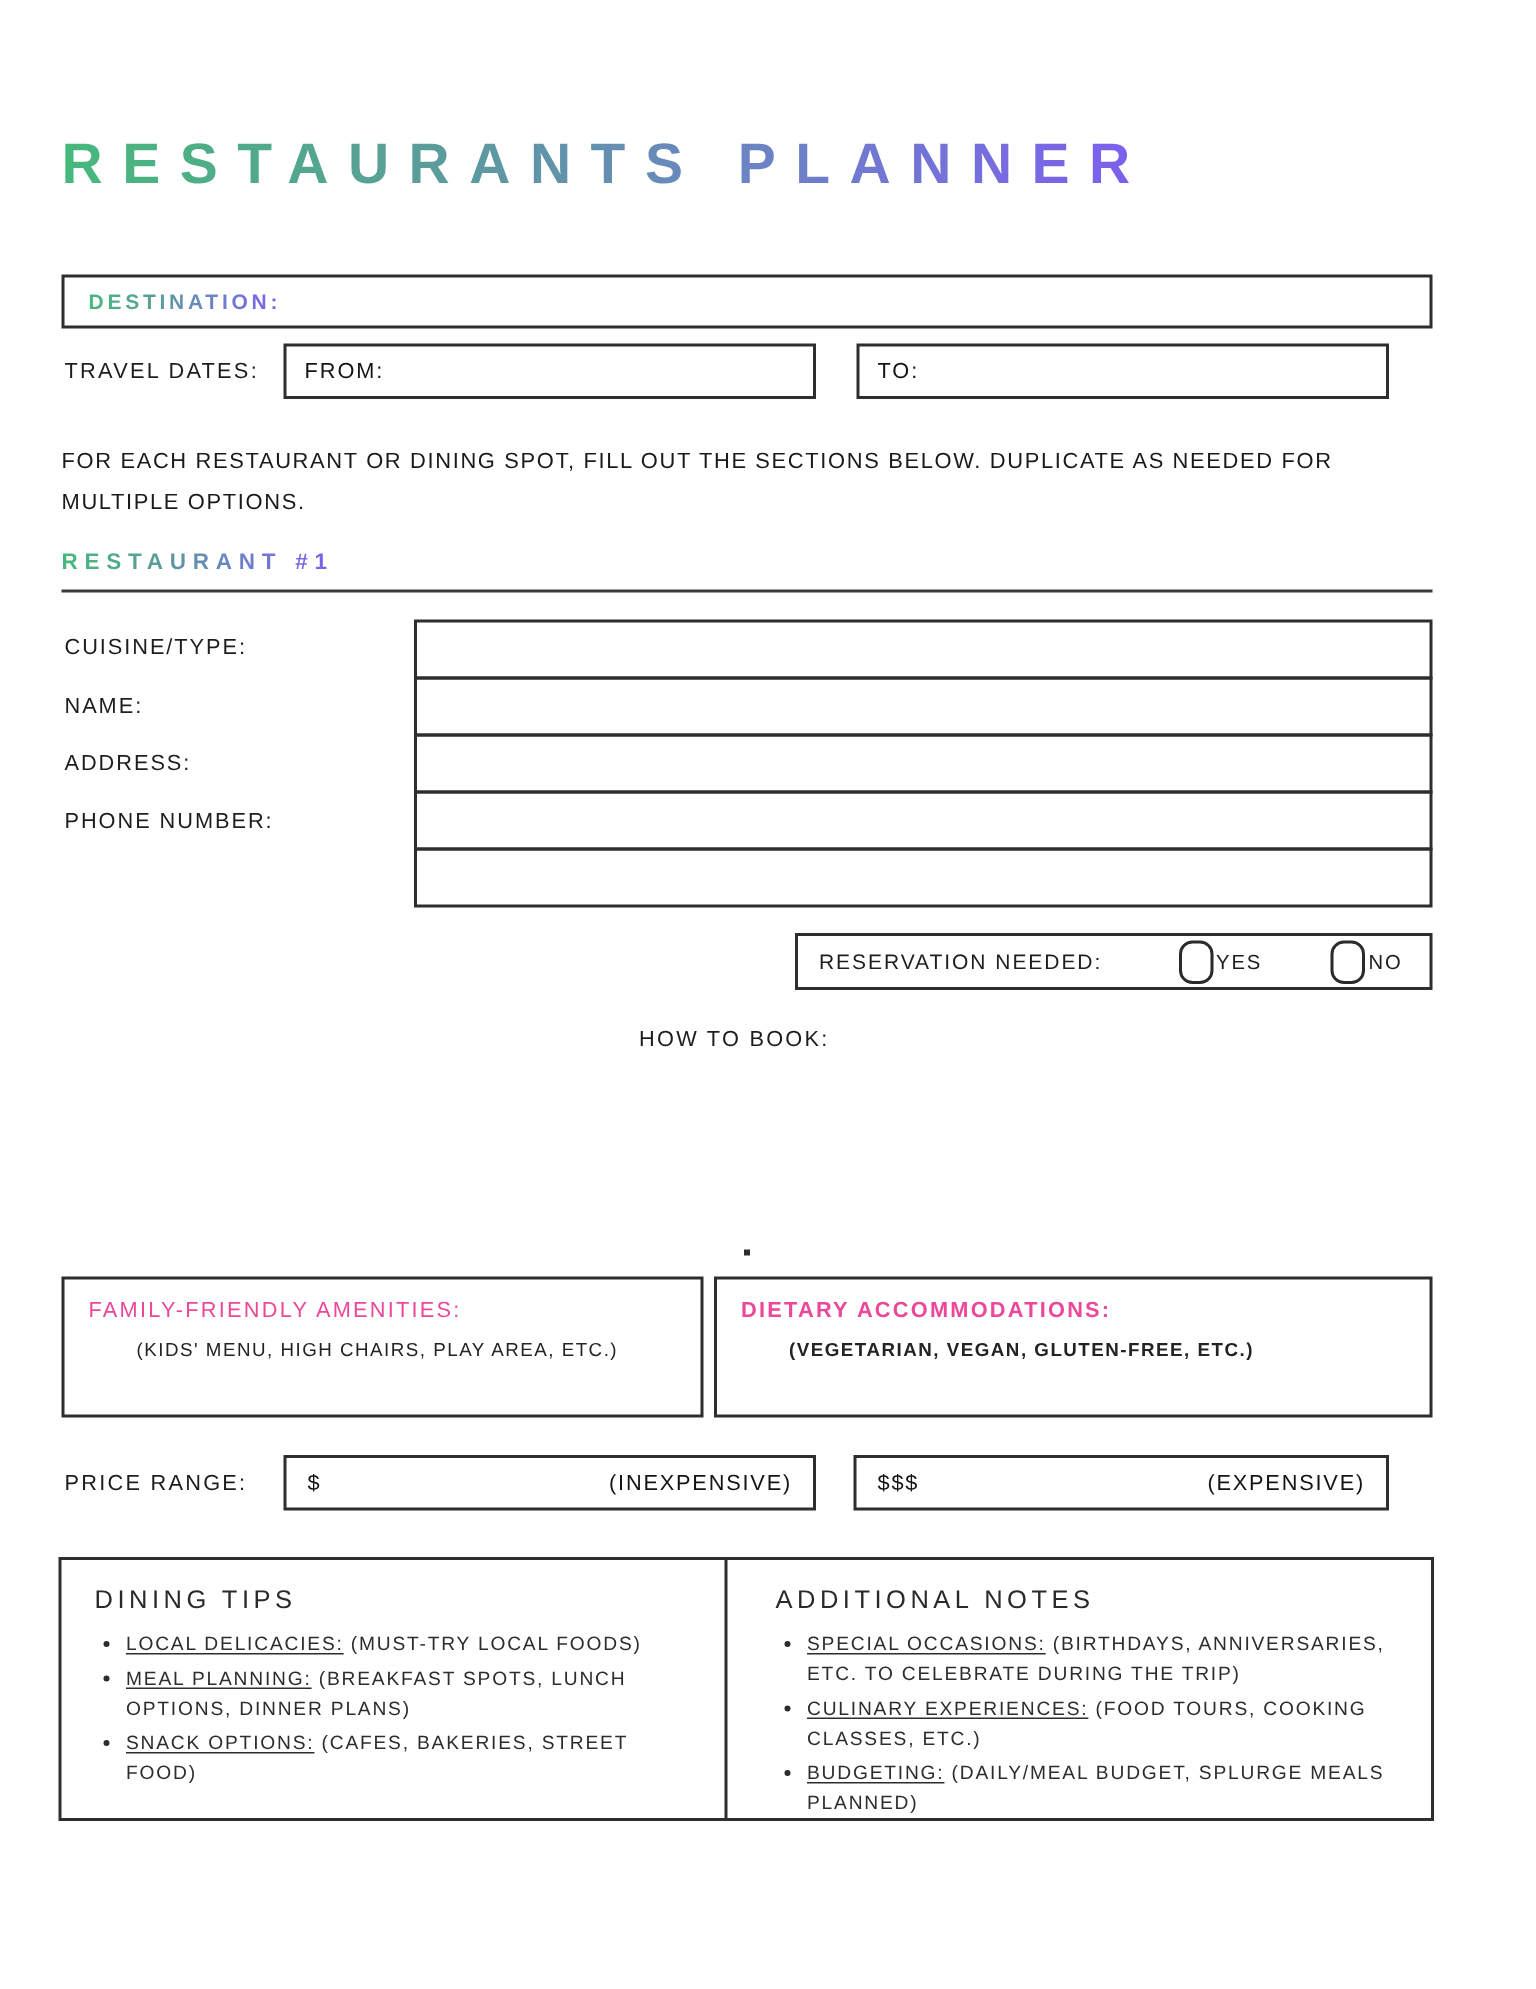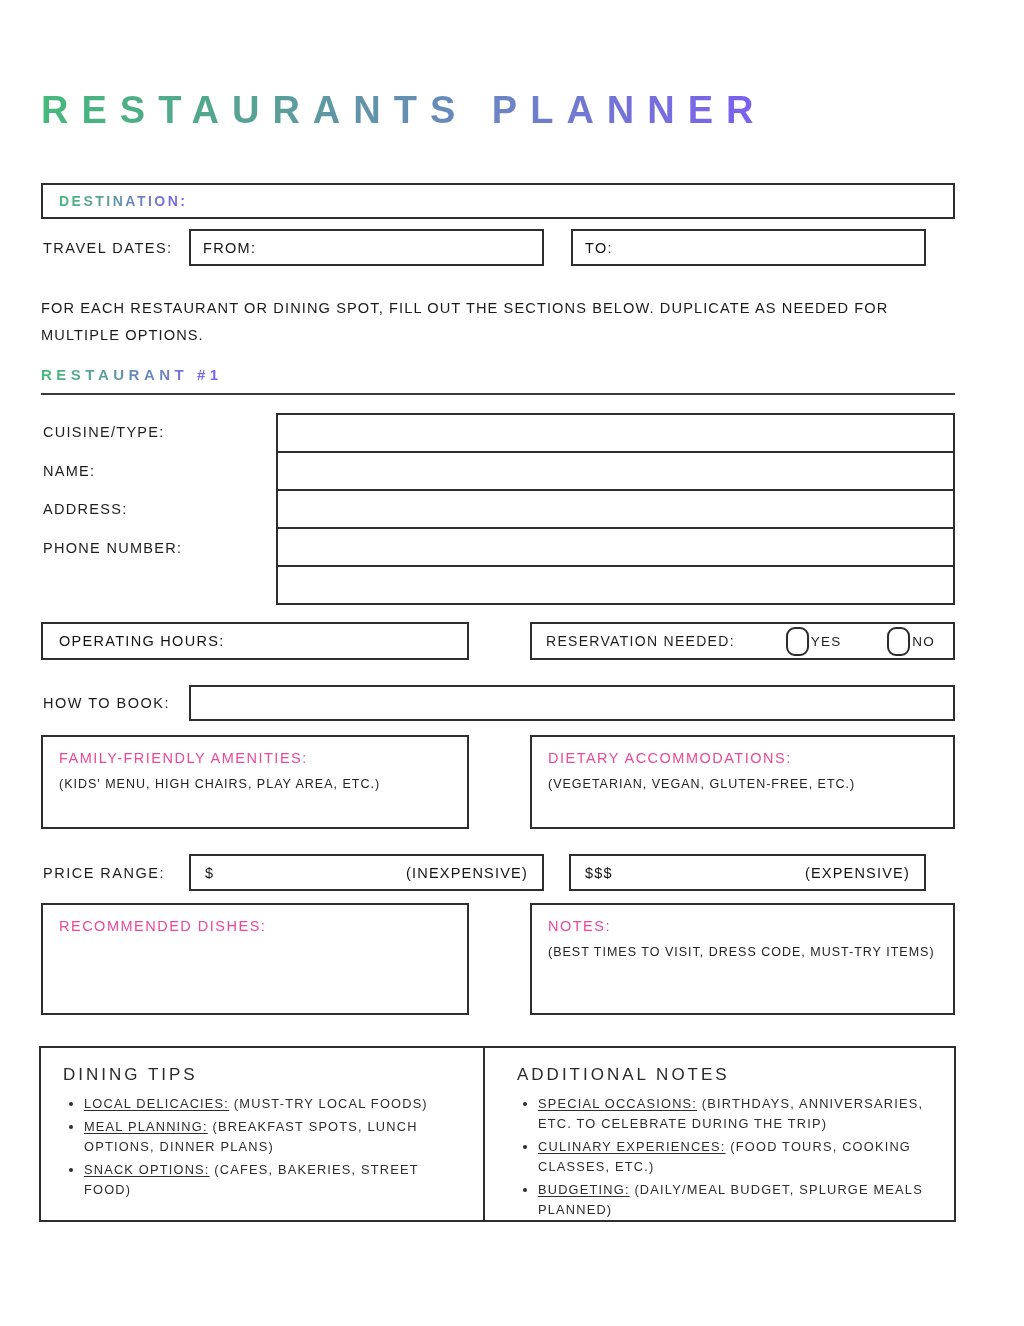--- a/index.html
+++ b/index.html
@@ -61,33 +61,33 @@
   .reserve-label { font-size: 14px; letter-spacing: 1.3px; }
   .radio-group { display: flex; align-items: center; }
   .radio-shape {
     width: 23px; height: 29px; border: 2px solid #2b2b2b; border-radius: 9px;
     background: #fff; display: inline-block;
   }
   .radio-text { font-size: 13.5px; letter-spacing: 1.2px; margin-left: 2px; }
   .spacer { flex: 1; }
   .radio-sep { width: 46px; }
 
-  .book-row { margin-top: 25px; display: flex; align-items: center; }
+  .book-row { margin-top: 25px; display: flex; align-items: center; flex-direction: column; }
   .book-label { width: 148px; flex: 0 0 148px; padding-left: 2px; }
   .book-box { flex: 1; height: 36px; }
 
   .pair-row { display: flex; }
   .pair-gap { flex: 1; }
   .info-box { padding: 13px 16px 0 16px; }
   .info-box-l { width: 428px; }
-  .info-box-r { width: 425px; }
+  .info-box-r { width: 479px; font-weight: bold; }
   .amen-row { margin-top: 14px; }
   .amen-row .info-box { height: 94px; }
   .info-title { font-size: 14.5px; letter-spacing: 1.5px; color: #ec4899; }
-  .info-sub { margin-top: 11px; font-size: 12.5px; letter-spacing: 1px; color: #232323; }
+  .info-sub { margin-top: 11px; font-size: 12.5px; letter-spacing: 1px; color: #232323; margin-left: 32px; }
 
   .price-row { margin-top: 25px; display: flex; align-items: center; }
   .price-label { width: 148px; flex: 0 0 148px; padding-left: 2px; }
   .price-box { height: 37px; display: flex; align-items: center; justify-content: space-between; padding: 0 14px; }
   .price-low { width: 355px; }
   .price-gapmid { width: 25px; }
   .price-high { width: 357px; }
   .price-sym, .price-txt { font-size: 14.5px; letter-spacing: 1.2px; color: #141414; }
 
   .dishes-row { margin-top: 12px; }
@@ -141,23 +141,20 @@
       <div class="field-cells">
         <div class="field-cell"></div>
         <div class="field-cell"></div>
         <div class="field-cell"></div>
         <div class="field-cell"></div>
         <div class="field-cell"></div>
       </div>
     </div>
 
     <div class="ophours-row">
-      <div class="box ophours-box">
-        <span class="inbox-label">OPERATING HOURS:</span>
-      </div>
       <div class="ophours-gap"></div>
       <div class="box reserve-box">
         <span class="reserve-label">RESERVATION NEEDED:</span>
         <span class="spacer"></span>
         <span class="radio-group">
           <span class="radio-shape"></span>
           <span class="radio-text">YES</span>
         </span>
         <span class="radio-sep"></span>
         <span class="radio-group">
@@ -190,30 +187,20 @@
         <span class="price-sym">$</span>
         <span class="price-txt">(INEXPENSIVE)</span>
       </div>
       <div class="price-gapmid"></div>
       <div class="box price-box price-high">
         <span class="price-sym">$$$</span>
         <span class="price-txt">(EXPENSIVE)</span>
       </div>
     </div>
 
-    <div class="pair-row dishes-row">
-      <div class="box info-box info-box-l">
-        <div class="info-title">RECOMMENDED DISHES:</div>
-      </div>
-      <div class="pair-gap"></div>
-      <div class="box info-box info-box-r">
-        <div class="info-title">NOTES:</div>
-        <div class="info-sub">(BEST TIMES TO VISIT, DRESS CODE, MUST-TRY ITEMS)</div>
-      </div>
-    </div>
 
     <div class="tips-wrap">
       <div class="tips-cell tips-left">
         <div class="tips-title">DINING TIPS</div>
         <ul class="tips-list">
           <li><span class="tip-lead">LOCAL DELICACIES:</span><span> (MUST-TRY LOCAL FOODS)</span></li>
           <li><span class="tip-lead">MEAL PLANNING:</span><span> (BREAKFAST SPOTS, LUNCH OPTIONS, DINNER PLANS)</span></li>
           <li><span class="tip-lead">SNACK OPTIONS:</span><span> (CAFES, BAKERIES, STREET FOOD)</span></li>
         </ul>
       </div>

